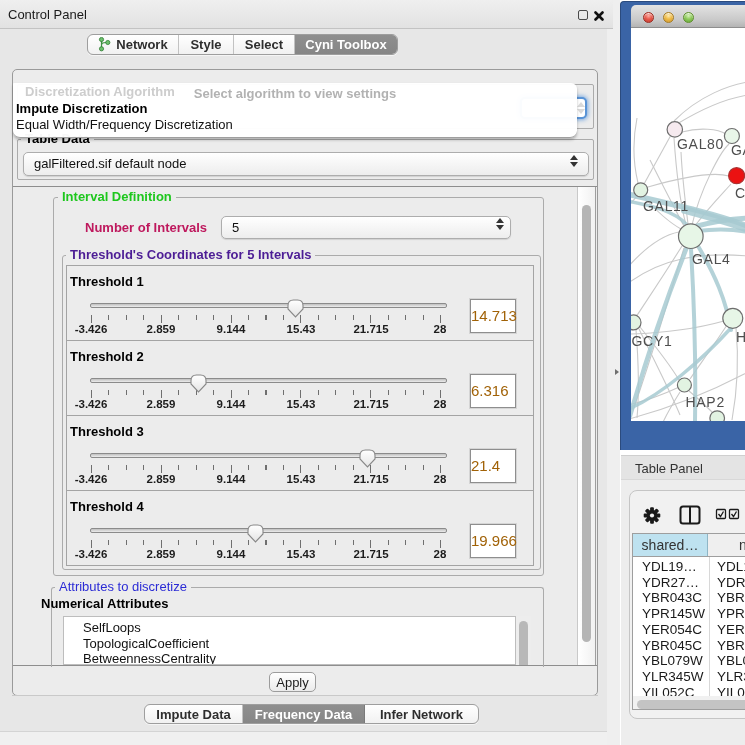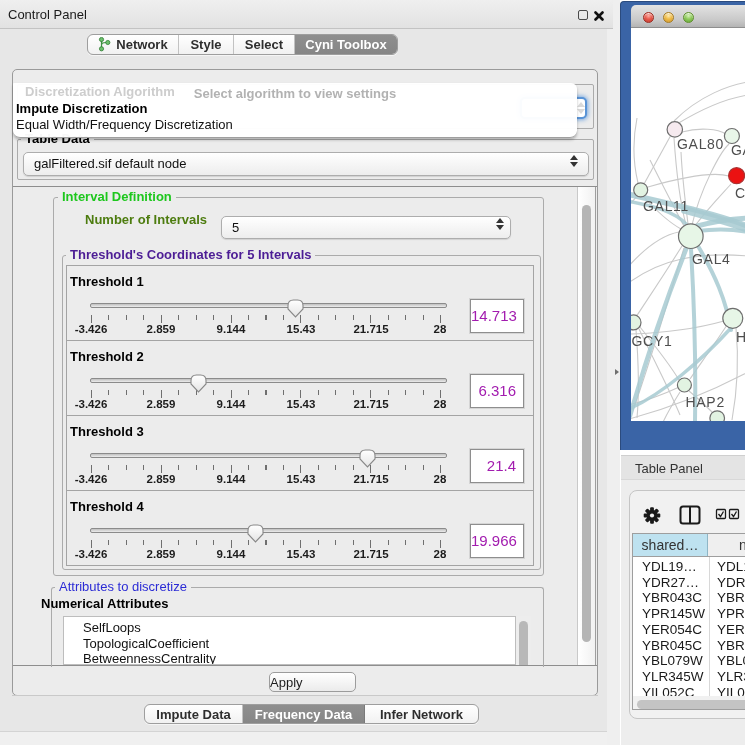--- a/index.html
+++ b/index.html
@@ -17,21 +17,21 @@
 .seg{position:absolute;display:flex;border:1px solid #9E9E9E;border-radius:6px;background:linear-gradient(#ffffff,#f1f1f1);box-shadow:0 1px 0 rgba(255,255,255,.6);overflow:hidden}
 .seg .s{font-size:13px;font-weight:bold;color:#2e2e2e;display:flex;align-items:center;justify-content:center;border-right:1px solid #C2C2C2;white-space:nowrap}
 .seg .s:last-child{border-right:none}
 .seg .sel{background:linear-gradient(#8F8F8F,#868686);color:#fff;border-right:1px solid #7A7A7A}
 .tbox{position:absolute;border:1px solid #A4A4A4;background:#ECECEC}
 .thl{position:absolute;font-size:13px;font-weight:bold;color:#000}
 .track{position:absolute;height:3px;border:1px solid #8B8B8B;border-radius:2px;background:linear-gradient(#BFBFBF,#EDEDED)}
 .ticksm{position:absolute;height:5px;background:repeating-linear-gradient(to right,#6f6f6f 0px,#6f6f6f 1px,transparent 1px,transparent 17.45px)}
 .tickbg{position:absolute;height:8px;background:repeating-linear-gradient(to right,#6f6f6f 0px,#6f6f6f 1px,transparent 1px,transparent 69.8px)}
 .slab{position:absolute;transform:translateX(-50%);font-size:11.5px;font-weight:bold;color:#1c1c1c;white-space:nowrap}
-.vfield{position:absolute;width:54px;height:34px;box-sizing:border-box;background:#fff;border:1px solid #8E8E8E;box-shadow:0 0 0 1px #D5D5D5;font-size:15px;color:#a21caf;text-align:right;line-height:32px;padding-right:7px}
+.vfield{position:absolute;width:46px;height:34px;box-sizing:border-box;background:#fff;border:1px solid #8E8E8E;box-shadow:0 0 0 1px #D5D5D5;font-size:15px;color:#a16207;line-height:32px;padding-right:7px}
 .thumb{position:absolute;width:17px;height:19px}
 </style>
 </head>
 <body>
 
 <div class="abs" style="left:0;top:0;width:613px;height:745px;background:#E7E7E7"></div>
 <div class="abs" style="left:0;top:731px;width:613px;height:14px;background:#F0F0F0;border-top:1px solid #D4D4D4"></div>
 <div class="abs" style="left:607px;top:0;width:13px;height:745px;background:#EFEFEF"></div>
 
 <div class="abs" style="left:0;top:0;width:613px;height:28px;background:linear-gradient(#EFEFEF,#E2E2E2);border-bottom:1px solid #C3C3C3"></div>
@@ -70,21 +70,21 @@
 </div>
 <div class="updn" style="left:570px;top:155px"></div>
 
 <div class="abs" style="left:13px;top:186px;width:584px;height:480px;background:#ECECEC;border-top:1px solid #8E8E8E;border-bottom:1px solid #8E8E8E;box-sizing:border-box"></div>
 
 <div class="abs" style="left:577px;top:187px;width:19px;height:478px;background:linear-gradient(to right,#FFFFFF,#F1F1F1);border-left:1px solid #C9C9C9;border-right:1px solid #9E9E9E;box-sizing:border-box"></div>
 <div class="abs" style="left:582px;top:205px;width:9px;height:437px;background:#B5B5B5;border-radius:5px"></div>
 
 <div class="grp" style="left:53px;top:197px;width:489px;height:377px"></div>
 <div class="gt" style="left:58px;top:190px;color:#1DC71D">Interval Definition</div>
-<div class="abs" style="left:85px;top:212px;font-size:13px;font-weight:bold;color:#4d7c0f">Number of Intervals</div>
+<div class="abs" style="left:85px;top:220px;font-size:13px;font-weight:bold;color:#be185d">Number of Intervals</div>
 <div class="combo" style="left:221px;top:216px;width:288px;height:21px">
   <div class="ct" style="line-height:21px">5</div>
 </div>
 <div class="updn" style="left:496px;top:218px"></div>
 <div class="grp" style="left:62px;top:255px;width:477px;height:313px"></div>
 <div class="gt" style="left:66px;top:248px;color:#4c1d95">Threshold's Coordinates for 5 Intervals</div>
 
 <div class="tbox" style="left:66px;top:265px;width:466px;height:74px"></div>
 <div class="thl" style="left:70px;top:274px">Threshold 1</div>
 <div class="track" style="left:90px;top:303px;width:355px"></div>
@@ -157,21 +157,21 @@
 
 <div class="grp" style="left:51px;top:587px;width:491px;height:79px;border-bottom:none;border-radius:3px 3px 0 0"></div>
 <div class="gt" style="left:55px;top:580px;color:#2B2BD5;font-weight:normal">Attributes to discretize</div>
 <div class="abs" style="left:41px;top:596px;font-size:13px;font-weight:bold;color:#000">Numerical Attributes</div>
 <div class="abs" style="left:63px;top:616px;width:453px;height:49px;background:#fff;border:1px solid #BDBDBD;box-sizing:border-box;overflow:hidden">
   <div style="font-size:13px;color:#111;padding-left:19px;line-height:15.7px;padding-top:3px">SelfLoops<br>TopologicalCoefficient<br>BetweennessCentrality</div>
 </div>
 <div class="abs" style="left:516px;top:616px;width:15px;height:49px;background:#EDEDED"></div>
 <div class="abs" style="left:518.5px;top:621px;width:9px;height:44px;background:#B8B8B8;border-radius:5px 5px 0 0"></div>
 
-<div class="abs" style="left:269px;top:672px;width:87px;height:20px;background:linear-gradient(#ffffff,#EBEBEB);border:1px solid #9C9C9C;border-radius:5px;box-sizing:border-box;text-align:left;font-size:13px;color:#1d1d1d;line-height:19px">Apply</div>
+<div class="abs" style="left:269px;top:672px;width:47px;height:20px;background:linear-gradient(#ffffff,#EBEBEB);border:1px solid #9C9C9C;border-radius:5px;box-sizing:border-box;text-align:center;font-size:13px;color:#1d1d1d;line-height:19px">Apply</div>
 <div class="abs" style="left:12px;top:695px;width:586px;height:1px;background:#C9C9C9"></div>
 <div class="seg" style="left:144px;top:704px;height:18px">
   <div class="s" style="width:97px">Impute Data</div>
   <div class="s sel" style="width:121px">Frequency Data</div>
   <div class="s" style="width:113px">Infer Network</div>
 </div>
 <div class="abs" style="left:615px;top:369px;width:0;height:0;border-top:3px solid transparent;border-bottom:3px solid transparent;border-left:4px solid #6f6f6f"></div>
 
 <div class="abs" style="left:13px;top:83px;width:564px;height:54px;background:rgba(255,255,255,.97);border-radius:1px 6px 7px 7px;border-bottom:1px solid #9F9F9F;box-shadow:0 2px 3px rgba(0,0,0,.25)"></div>
 <div class="abs" style="left:25px;top:84px;font-size:13px;font-weight:bold;color:#CDCDCD;white-space:nowrap">Discretization Algorithm</div>

